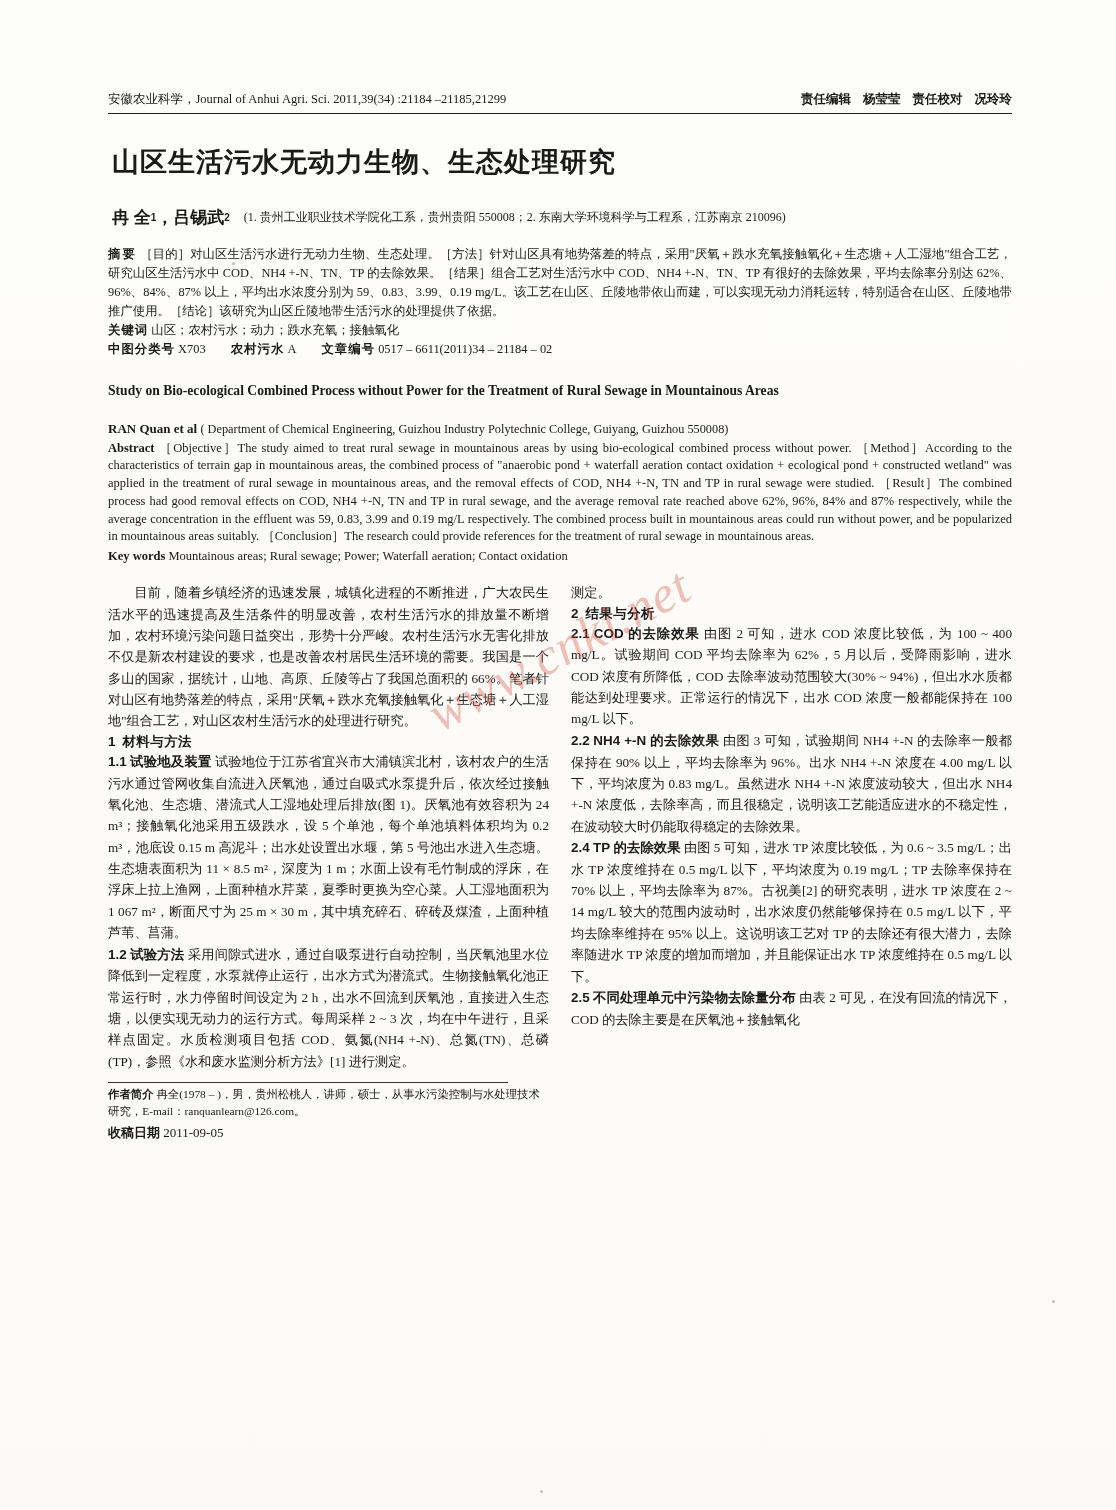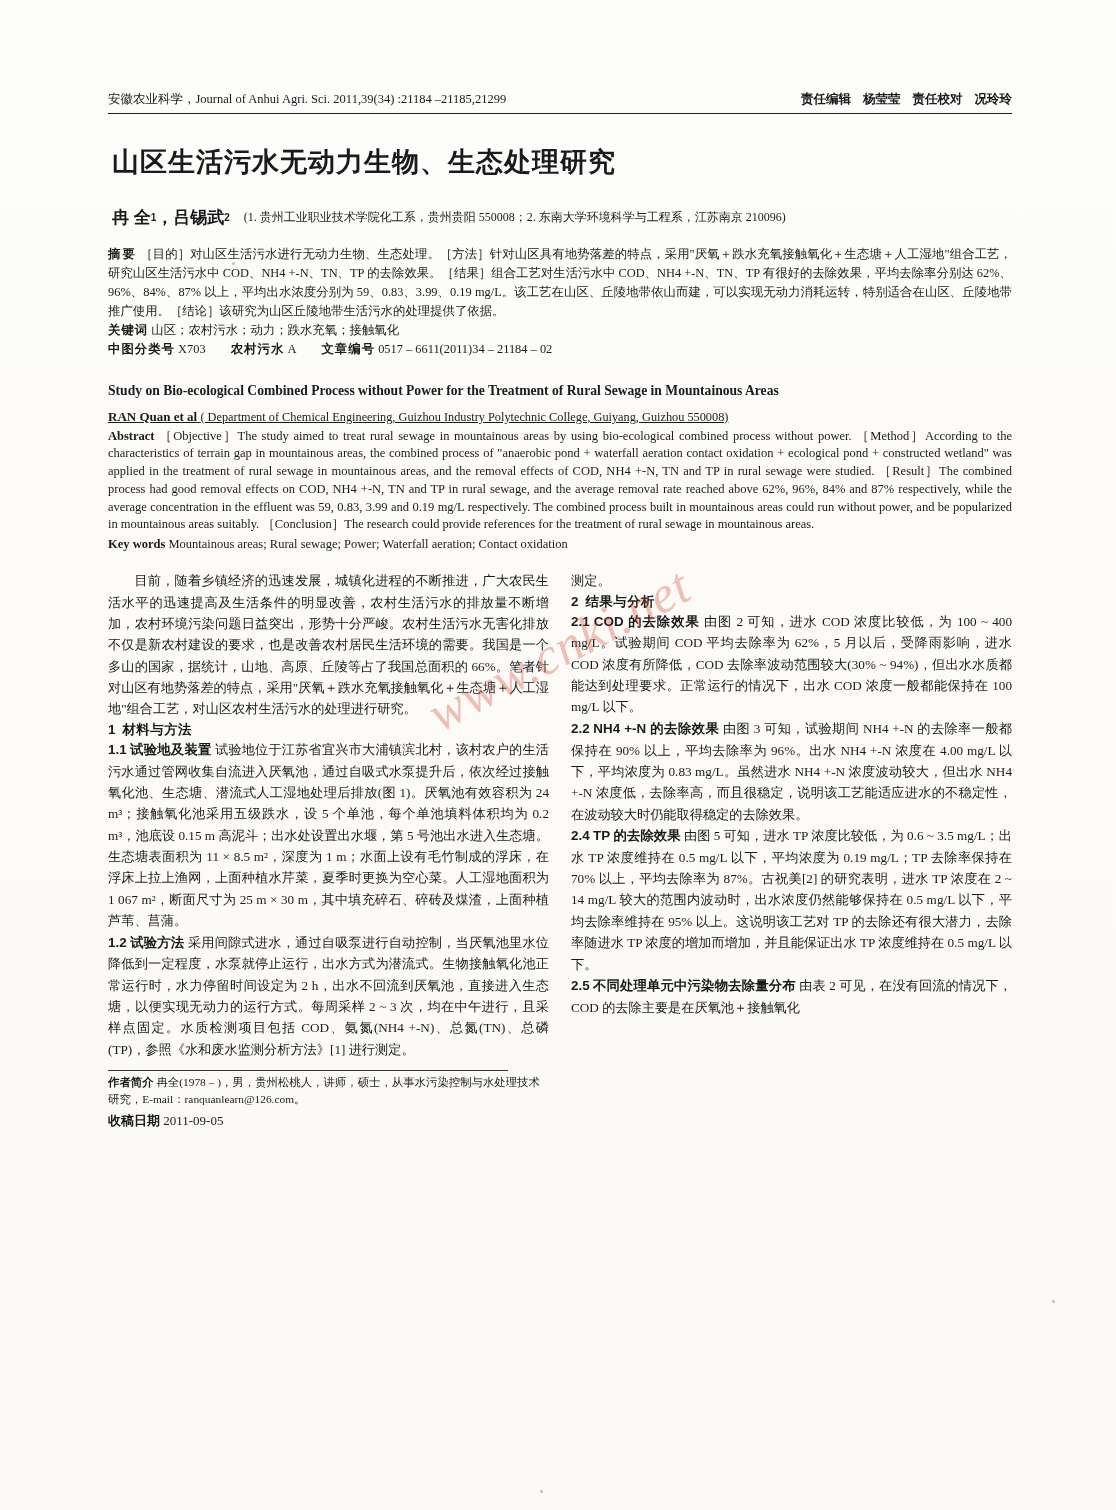--- a/index.html
+++ b/index.html
@@ -73,21 +73,21 @@
   .kw-line .lbl,.cls-line .lbl{font-weight:bold;font-family:"Liberation Sans",sans-serif;letter-spacing:1px;}
   .cls-line span.gap{display:inline-block;width:22px;}
 
   
   .en-title{
     margin-top:24px;
     font-family:"Liberation Serif", serif;
     font-weight:bold;font-size:13.6px;
     line-height:1.35;
   }
-  .en-auth{font-size:13px;margin-top:8px;text-decoration:underline;}
+  .en-auth{font-size:13px;margin-top:20px;}
   .en-auth b{font-weight:bold;}
   .en-auth .dept{font-size:12.3px;}
   .en-abs{
     margin-top:3px;font-size:12.5px;line-height:1.42;text-align:justify;
   }
   .en-abs b{font-weight:bold;}
   .en-kw{margin-top:3px;font-size:12.5px;}
   .en-kw b{font-weight:bold;}
 
   

